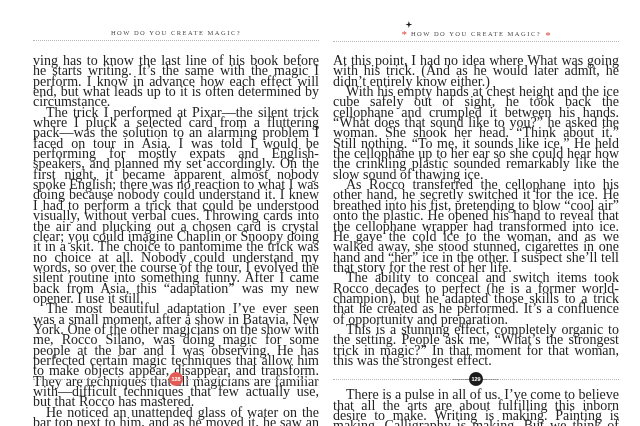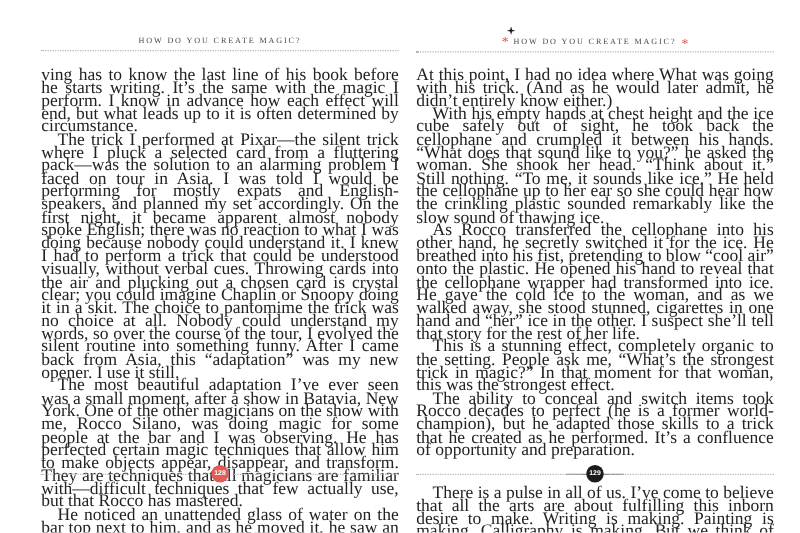--- a/index.html
+++ b/index.html
@@ -107,22 +107,22 @@
         <span>HOW DO YOU CREATE MAGIC?</span>
         <span class="asterisk" style="color: rgb(217, 70, 62);">*</span>
       </div>
       <div class="head-rule"></div>
     </header>
 
     <div class="body-text">
       <p class="para">At this point, I had no idea where What was going with his trick. (And as he would later admit, he didn’t entirely know either.)</p>
       <p class="para indent">With his empty hands at chest height and the ice cube safely out of sight, he took back the cellophane and crumpled it between his hands. “What does that sound like to you?” he asked the woman. She shook her head. “Think about it.” Still nothing. “To me, it sounds like ice.” He held the cellophane up to her ear so she could hear how the crinkling plastic sounded remarkably like the slow sound of thawing ice.</p>
       <p class="para indent">As Rocco transferred the cellophane into his other hand, he secretly switched it for the ice. He breathed into his fist, pretending to blow “cool air” onto the plastic. He opened his hand to reveal that the cellophane wrapper had transformed into ice. He gave the cold ice to the woman, and as we walked away, she stood stunned, cigarettes in one hand and “her” ice in the other. I suspect she’ll tell that story for the rest of her life.</p>
+      <p class="para indent">The ability to conceal and switch items took Rocco decades to perfect (he is a former world-champion), but he adapted those skills to a trick that he created as he performed. It’s a confluence of opportunity and preparation.</p>
       <p class="para indent">This is a stunning effect, completely organic to the setting. People ask me, “What’s the strongest trick in magic?” In that moment for that woman, this was the strongest effect.</p>
-      <p class="para indent">The ability to conceal and switch items took Rocco decades to perfect (he is a former world-champion), but he adapted those skills to a trick that he created as he performed. It’s a confluence of opportunity and preparation.</p>
       <div class="section-divider"></div>
       <p class="para indent">There is a pulse in all of us. I’ve come to believe that all the arts are about fulfilling this inborn desire to make. Writing is making. Painting is making. Calligraphy is making. But we think of magic as a performing art, something that takes place on a stage while you’re watching. Yet illusions begin as “What if?” questions, and are adapted both before and, sometimes, during the performance. Yes, magic, too, is something magicians make long before we share it with the world. Behind the magic,</p>
     </div>
 
     <footer class="page-footer">
       <span class="foot-rule"></span>
       <span class="folio" style="background: rgb(27, 27, 27);">129</span>
       <span class="foot-rule"></span>
     </footer>
   </section>

